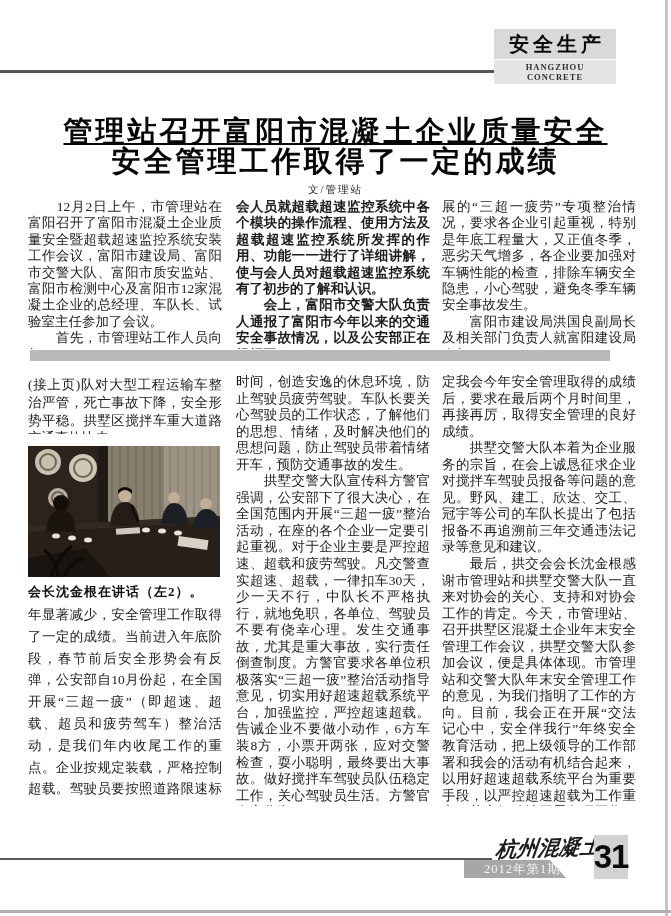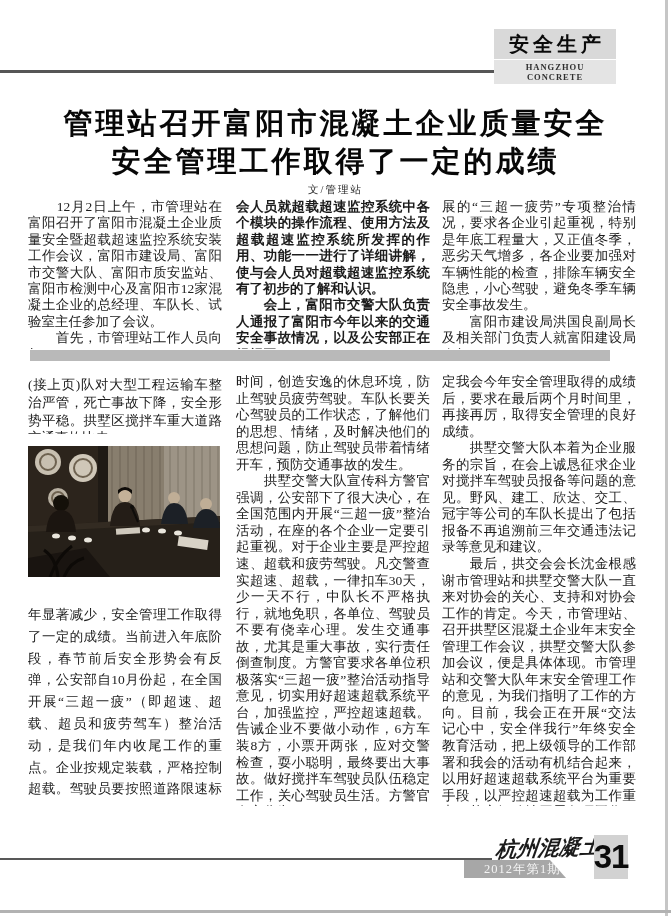--- a/index.html
+++ b/index.html
@@ -21,21 +21,21 @@
   }
   .safety-sub {
     background:#e4e4e4; color:#2f2f2f; font-size:8.5px; font-weight:bold;
     letter-spacing:1px; padding:2px 12px; margin-top:1px; line-height:10px;
   }
 
   
   .title { position:absolute; left:30px; width:611px; text-align:center; color:#070707;
     font-family:"Liberation Sans","DejaVu Sans",sans-serif; font-weight:bold;
     font-size:29px; letter-spacing:3px; white-space:nowrap; }
-  .title-1 { top:104px; }
+  .title-1 { top:112px;text-decoration:underline; }
   .title-2 { top:142px; }
   .byline { position:absolute; top:183px; left:30px; width:611px; text-align:center;
     font-size:10.5px; color:#222; letter-spacing:2px; }
 
   
   .flow { white-space:pre-wrap; text-align:justify; overflow:hidden; }
   .colw { width:194px; font-size:13.5px; }
   .top-col { position:absolute; top:199px; height:150px; line-height:16.4px; }
   .tc0 { left:28px; } .tc1 { left:236px;font-weight:bold; } .tc2 { left:442px; }
 
@@ -152,20 +152,21 @@
         <ellipse cx="134" cy="85" rx="4" ry="2.5"></ellipse>
           <ellipse cx="150" cy="87" rx="4" ry="2.5"></ellipse>
       </g>
       <rect x="150" y="92" width="30" height="10" fill="#d8d2c6" transform="rotate(8 165 97)"></rect>
       <rect x="88" y="82" width="24" height="6" fill="#cfc9bd" transform="rotate(-4 100 85)"></rect>
 
       <polygon points="0,112 58,102 82,131 0,131" fill="#191410"></polygon>
       <path d="M22 131 Q30 110 44 100 M30 131 Q28 112 16 104 M36 131 Q42 116 56 112" stroke="#0d0a07" stroke-width="3" fill="none"></path>
     </svg>
   </div>
+  <div class="caption">会长沈金根在讲话（左2）。</div>
 
   <div class="flow colw left-after">年显著减少，安全管理工作取得了一定的成绩。当前进入年底阶段，春节前后安全形势会有反弹，公安部自10月份起，在全国开展“三超一疲”（即超速、超载、超员和疲劳驾车）整治活动，是我们年内收尾工作的重点。企业按规定装载，严格控制超载。驾驶员要按照道路限速标准行驶，严格控制超速。车队长要和驾驶员算一笔账，超速容易发生事故，得不偿失。企业要合理安排驾驶员工作</div>
   <div class="flow colw mid-col">时间，创造安逸的休息环境，防止驾驶员疲劳驾驶。车队长要关心驾驶员的工作状态，了解他们的思想、情绪，及时解决他们的思想问题，防止驾驶员带着情绪开车，预防交通事故的发生。
 　　拱墅交警大队宣传科方警官强调，公安部下了很大决心，在全国范围内开展“三超一疲”整治活动，在座的各个企业一定要引起重视。对于企业主要是严控超速、超载和疲劳驾驶。凡交警查实超速、超载，一律扣车30天，少一天不行，中队长不严格执行，就地免职，各单位、驾驶员不要有侥幸心理。发生交通事故，尤其是重大事故，实行责任倒查制度。方警官要求各单位积极落实“三超一疲”整治活动指导意见，切实用好超速超载系统平台，加强监控，严控超速超载。告诫企业不要做小动作，6方车装8方，小票开两张，应对交警检查，耍小聪明，最终要出大事故。做好搅拌车驾驶员队伍稳定工作，关心驾驶员生活。方警官在充分肯</div>
   <div class="flow colw right-col">定我会今年安全管理取得的成绩后，要求在最后两个月时间里，再接再厉，取得安全管理的良好成绩。
 　　拱墅交警大队本着为企业服务的宗旨，在会上诚恳征求企业对搅拌车驾驶员报备等问题的意见。野风、建工、欣达、交工、冠宇等公司的车队长提出了包括报备不再追溯前三年交通违法记录等意见和建议。
 　　最后，拱交会会长沈金根感谢市管理站和拱墅交警大队一直来对协会的关心、支持和对协会工作的肯定。今天，市管理站、召开拱墅区混凝土企业年末安全管理工作会议，拱墅交警大队参加会议，便是具体体现。市管理站和交警大队年末安全管理工作的意见，为我们指明了工作的方向。目前，我会正在开展“交法记心中，安全伴我行”年终安全教育活动，把上级领导的工作部署和我会的活动有机结合起来，以用好超速超载系统平台为重要手段，以严控超速超载为工作重点，扎实细致地开展各项工作，奋</div>
 
   <div class="footer-rule"></div>
   <div class="journal-script">杭州混凝土</div>

